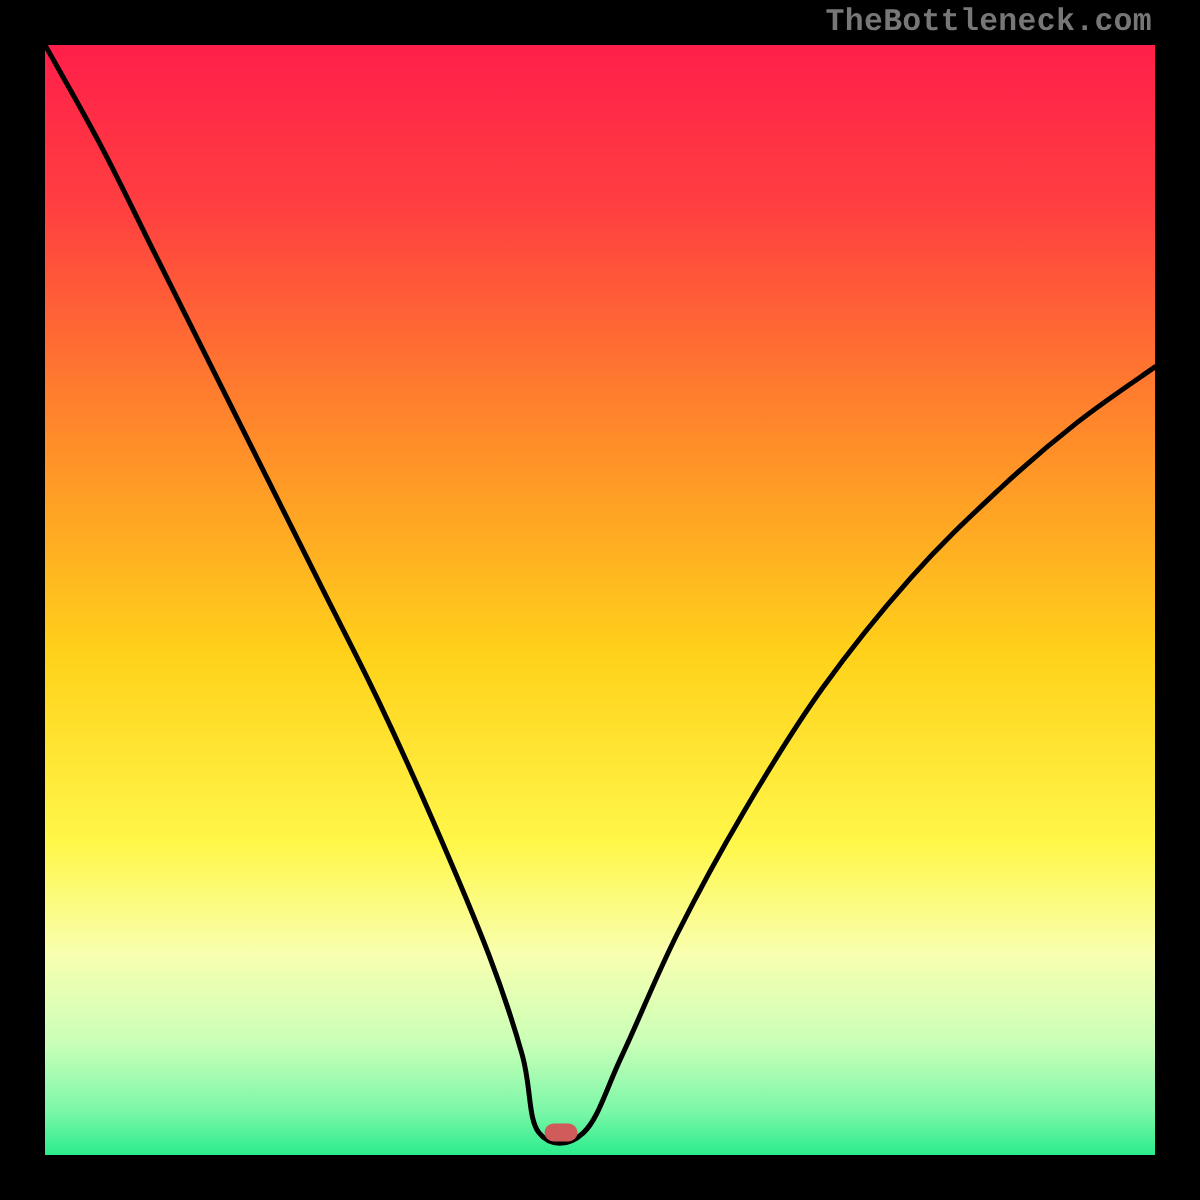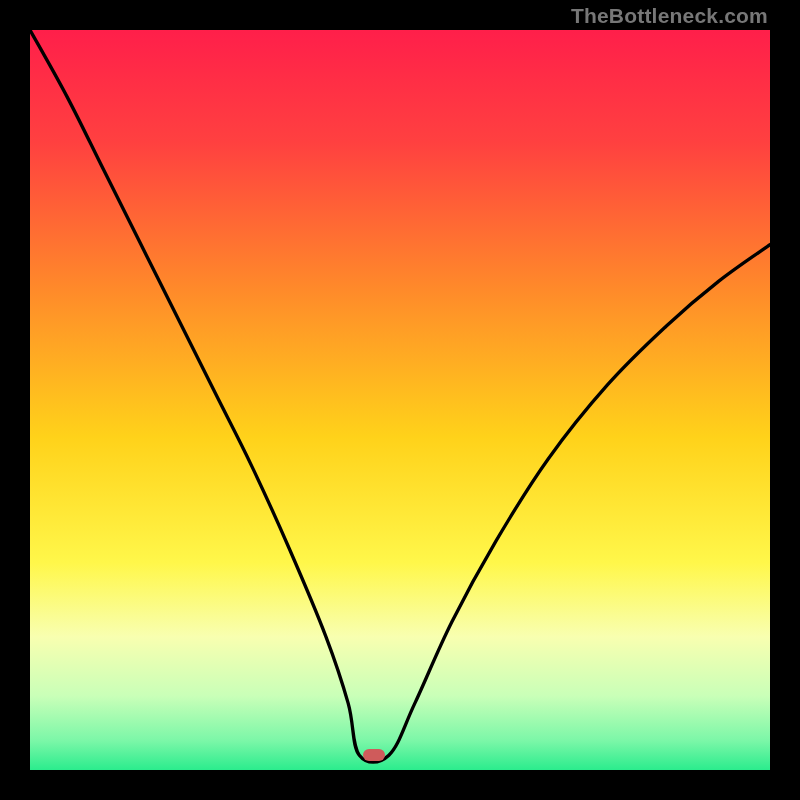--- a/index.html
+++ b/index.html
@@ -9,20 +9,21 @@
     height: 800px;
     background: #000;
     overflow: hidden;
     font-family: Arial, Helvetica, sans-serif;
   }
   .frame {
     position: relative;
     width: 800px;
     height: 800px;
     background: #000;
+    font-family: Liberation Mono, monospace;
   }
   .plot-area {
     position: absolute;
     left: 30px;
     top: 30px;
     width: 740px;
     height: 740px;
     overflow: hidden;
   }
   .gradient-bg {

